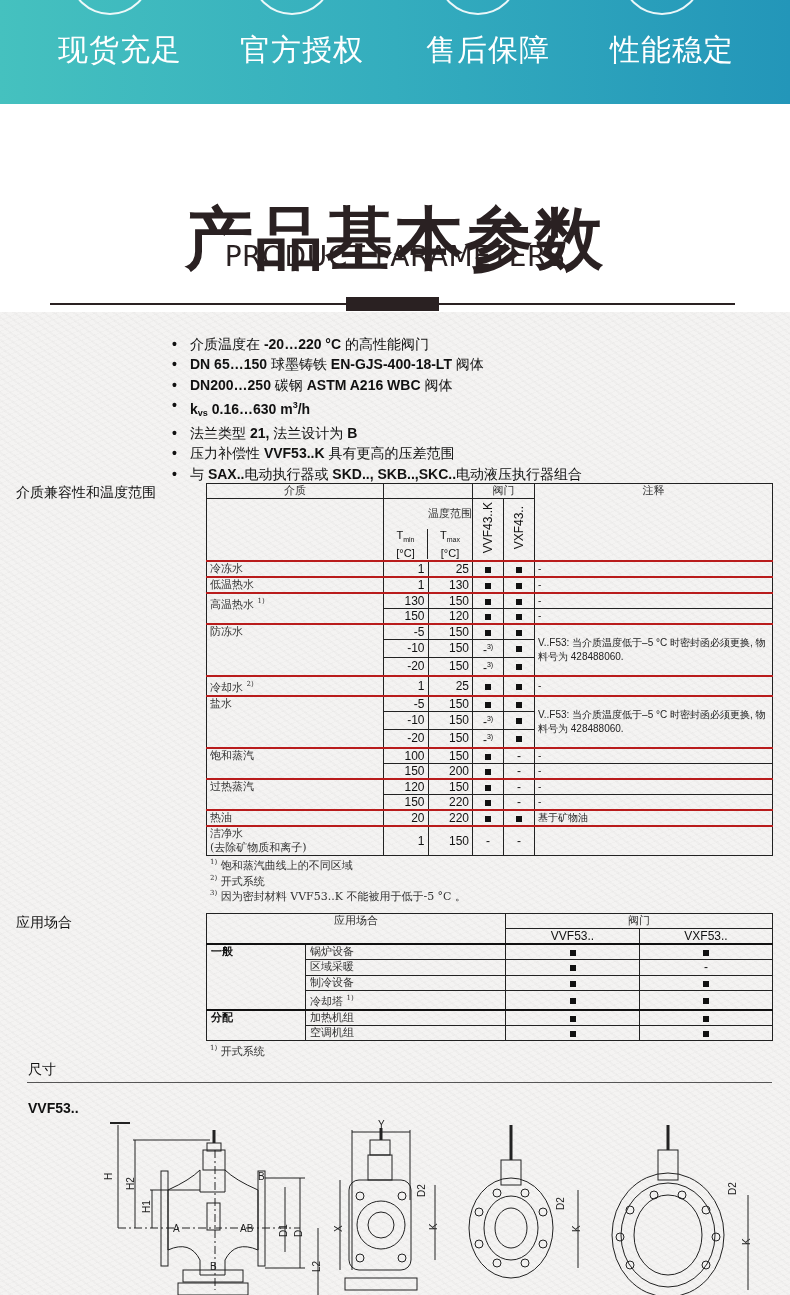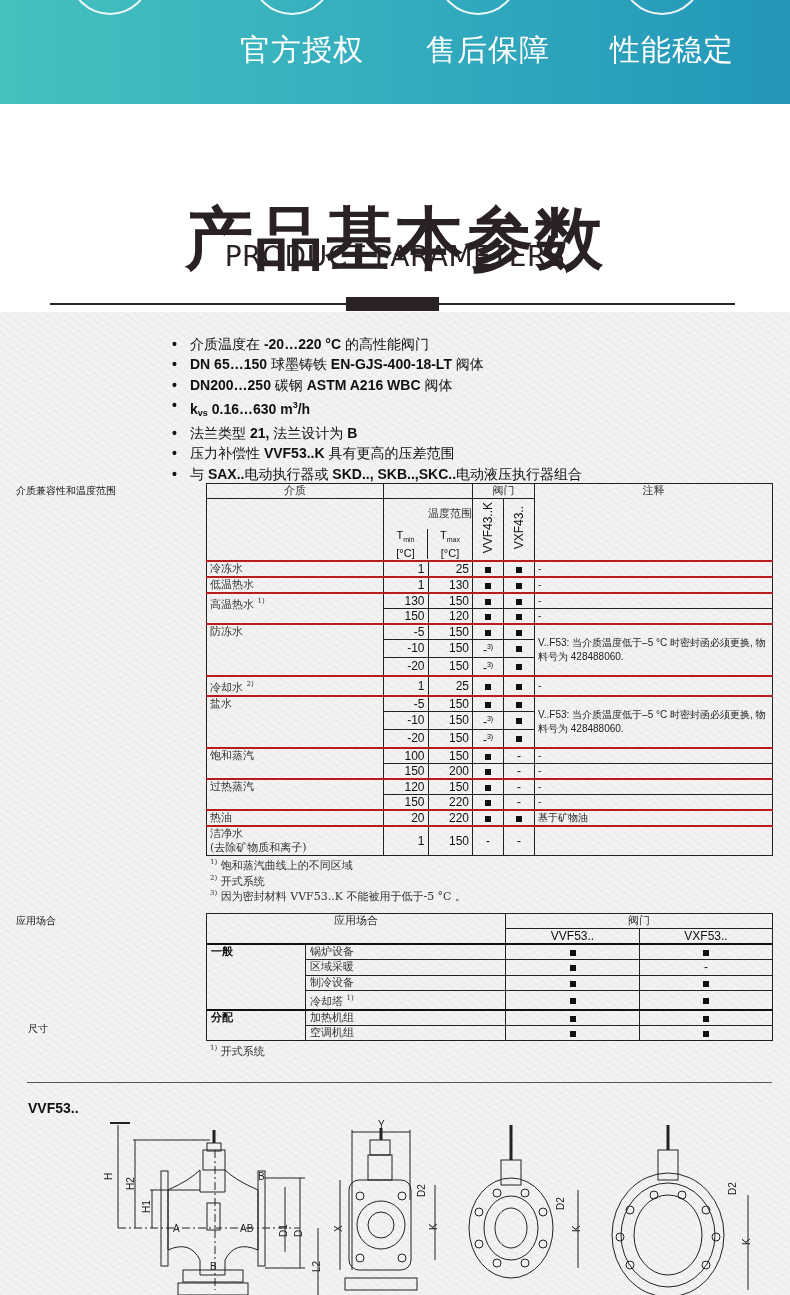--- a/index.html
+++ b/index.html
@@ -20,21 +20,21 @@
   
   .paper { position: absolute; top: 312px; left: 0; width: 790px; height: 983px; background: #f4f3f2;
     background-image: repeating-linear-gradient(37deg, rgba(0,0,0,0.018) 0 2px, transparent 2px 6px), repeating-linear-gradient(-23deg, rgba(0,0,0,0.015) 0 1px, transparent 1px 5px); }
 
   .bullets { position: absolute; top: 334px; left: 172px; font-family: "Liberation Sans", sans-serif; font-size: 14px; line-height: 20.3px; }
   .bullets li { list-style: none; position: relative; padding-left: 18px; font-weight: bold; }
   .bullets li::before { content: "•"; position: absolute; left: 0; top: 0; font-size: 14px; }
   .bullets sub { font-size: 9px; vertical-align: -2px; }
   .bullets sup { font-size: 9px; vertical-align: 6px; }
 
-  .section-label { position: absolute; font-size: 10px; font-family: "DejaVu Sans", sans-serif; color: #111; }
+  .section-label { position: absolute; font-size: 14px; font-family: "DejaVu Sans", sans-serif; color: #111; }
 
   
   table { border-collapse: collapse; font-family: "Liberation Sans", sans-serif; font-size: 12px; color: #111; }
   .t1 { position: absolute; top: 483px; left: 206px; width: 567px; border-radius: 6px; }
   .t1 td, .t1 th { border: 1px solid #222; padding: 0 3px; height: 15.4px; font-weight: normal; line-height: 14px; }
   .t1 th { text-align: center; }
   .t1 .zh { font-family: "DejaVu Serif", serif; font-size: 11px; color: #333; }
   .t1 .num { text-align: right; }
   .t1 .c { text-align: center; }
   .t1 .note { font-size: 10px; line-height: 14px; color: #222; }
@@ -59,20 +59,21 @@
 
   svg.draw { position: absolute; left: 0; top: 1115px; }
   svg.draw text { font-family: "Liberation Sans", sans-serif; font-size: 10px; fill: #222; }
 </style>
 </head>
 <body>
 
 <div class="banner">
   <div class="feat" style="left:30px">
     <div class="circle"></div>
+    <div class="flabel">现货充足</div>
   </div>
   <div class="feat" style="left:212px">
     <div class="circle"></div>
     <div class="flabel">官方授权</div>
   </div>
   <div class="feat" style="left:398px">
     <div class="circle"></div>
     <div class="flabel">售后保障</div>
   </div>
   <div class="feat" style="left:582px">
@@ -311,21 +312,21 @@
   <tr>
     <td class="zh">空调机组</td>
     <td class="c"><span class="sq"></span></td>
     <td class="c"><span class="sq"></span></td>
   </tr>
 </tbody>
   </table>
 
 <div class="foot" style="top:1042px; left:210px;"><sup>1)</sup> <span>开式系统</span></div>
 
-<div class="section-label" style="top:1022px; left:28px;">尺寸</div>
+<div class="section-label" style="top:1061px; left:28px;">尺寸</div>
 <div class="dim-rule"></div>
 <div class="vvf">VVF53..</div>
 
 <svg class="draw" width="790" height="180" viewBox="0 1115 790 180" fill="none" stroke="#222" stroke-width="1">
 
   <g>
     <line x1="110" y1="1123" x2="130" y2="1123" stroke-width="2"></line>
     <line x1="118" y1="1125" x2="118" y2="1228"></line>
     <line x1="133" y1="1140" x2="210" y2="1140"></line>
     <line x1="135" y1="1140" x2="135" y2="1228"></line>

